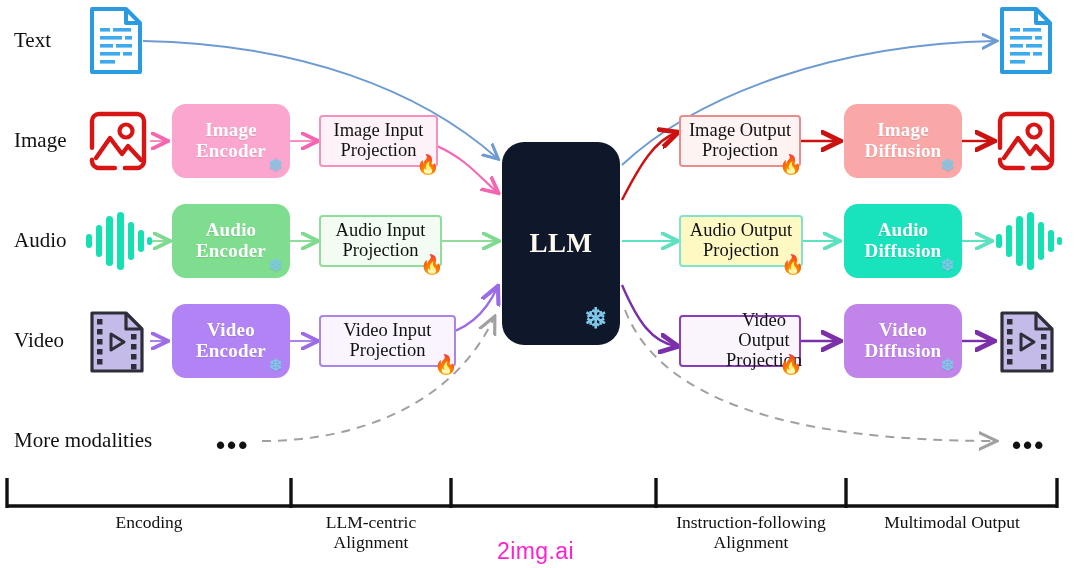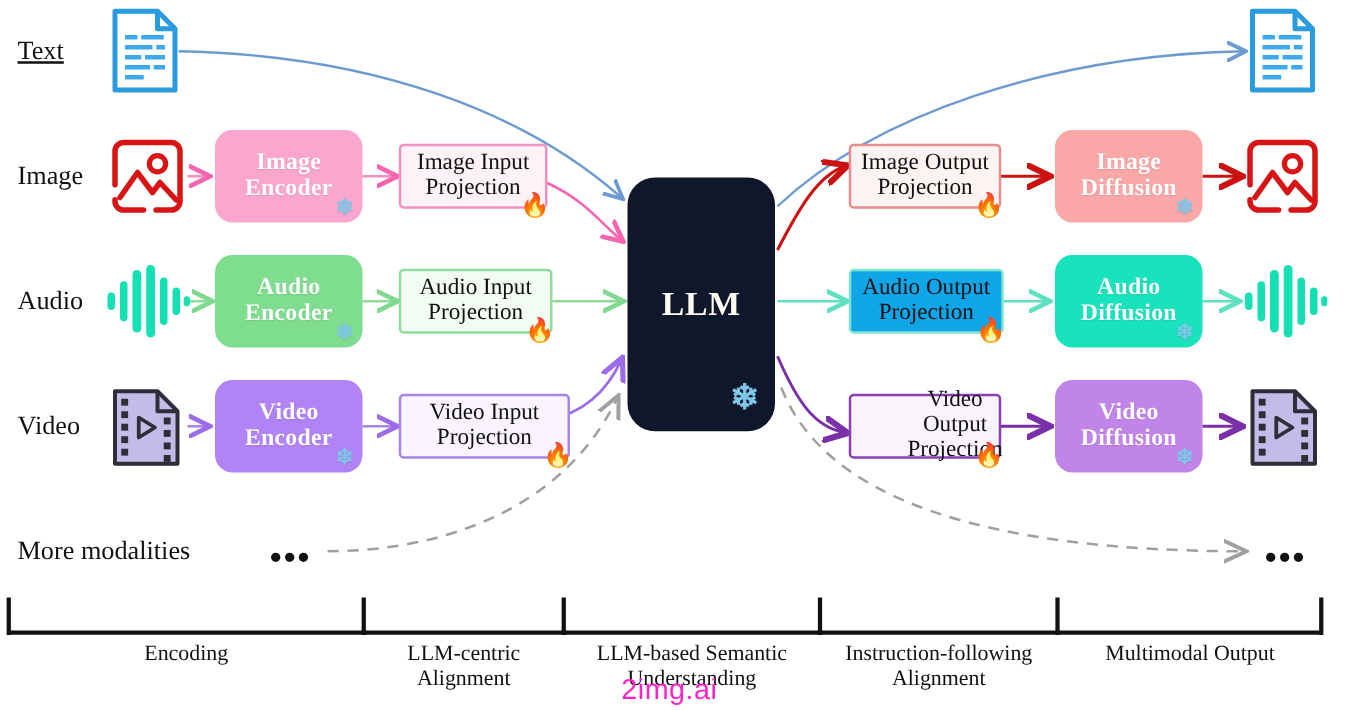--- a/index.html
+++ b/index.html
@@ -190,21 +190,21 @@
         <rect x="9" y="39" width="5.5" height="5.5"></rect>
       <rect x="9" y="49" width="5.5" height="5.5"></rect>
       <rect x="43" y="24" width="5.5" height="5.5"></rect>
         <rect x="43" y="34" width="5.5" height="5.5"></rect>
       <rect x="43" y="44" width="5.5" height="5.5"></rect>
         <rect x="43" y="54" width="5.5" height="5.5"></rect>
     </g>
     <path d="M23,24 L36,32 L23,40 Z" fill="none" stroke="#2E2E38" stroke-width="3" stroke-linejoin="round"></path>
   </svg>
 
-  <div class="mod-label" style="left:14px;top:28px;text-decoration:underline;">Text</div>
+  <div class="mod-label" style="left:14px;top:28px;">Text</div>
   <div class="mod-label" style="left:14px;top:128px;">Image</div>
   <div class="mod-label" style="left:14px;top:228px;">Audio</div>
   <div class="mod-label" style="left:14px;top:328px;">Video</div>
   <div class="mod-label" style="left:14px;top:428px;">More modalities</div>
 
   <div class="dots" style="left:216px;top:432px;">•••</div>
   <div class="dots" style="left:1012px;top:432px;">•••</div>
 
   <div class="node enc" style="left:172px;top:104px;width:118px;height:74px;background:#FAA6CE;">
     <div>
@@ -260,21 +260,21 @@
   </div>
 
   <div class="node proj" style="left:679px;top:115px;width:122px;height:52px;background:#FEF3F3;border-color:#E88C8C;">
     <div>
       <div>Image Output</div>
       <div>Projection</div>
     </div>
     <span class="fire" style="right:-4px;bottom:-9px;">🔥</span>
   </div>
 
-  <div class="node proj" style="left:679px;top:215px;width:124px;height:52px;background:#0ea5e9;border-color:#7FE3CE;">
+  <div class="node proj" style="left:679px;top:215px;width:124px;height:52px;background:#fef9c3;border-color:#7FE3CE;">
     <div>
       <div>Audio Output</div>
       <div>Projection</div>
     </div>
     <span class="fire" style="right:-4px;bottom:-9px;">🔥</span>
   </div>
 
   <div class="node proj" style="left:679px;top:315px;width:122px;height:52px;background:#FAF4FD;border-color:#8A3FB8;padding-left:48px;">
     <div>
       <div>Video Output</div>
@@ -307,24 +307,20 @@
     <span class="snow" style="right:7px;bottom:4px;">❄</span>
   </div>
 
   <div class="axis-lbl" style="left:7px;top:512px;width:284px;">
     <div>Encoding</div>
   </div>
   <div class="axis-lbl" style="left:291px;top:512px;width:160px;">
     <div>LLM-centric</div>
     <div>Alignment</div>
   </div>
-  <div class="axis-lbl" style="left:451px;top:512px;width:205px;">
-    <div>LLM-based Semantic</div>
-    <div>Understanding</div>
-  </div>
   <div class="axis-lbl" style="left:656px;top:512px;width:190px;">
     <div>Instruction-following</div>
     <div>Alignment</div>
   </div>
   <div class="axis-lbl" style="left:846px;top:512px;width:212px;">
     <div>Multimodal Output</div>
   </div>
 
   <div class="wm" style="left:497px;top:538px;">2img.ai</div>
 

